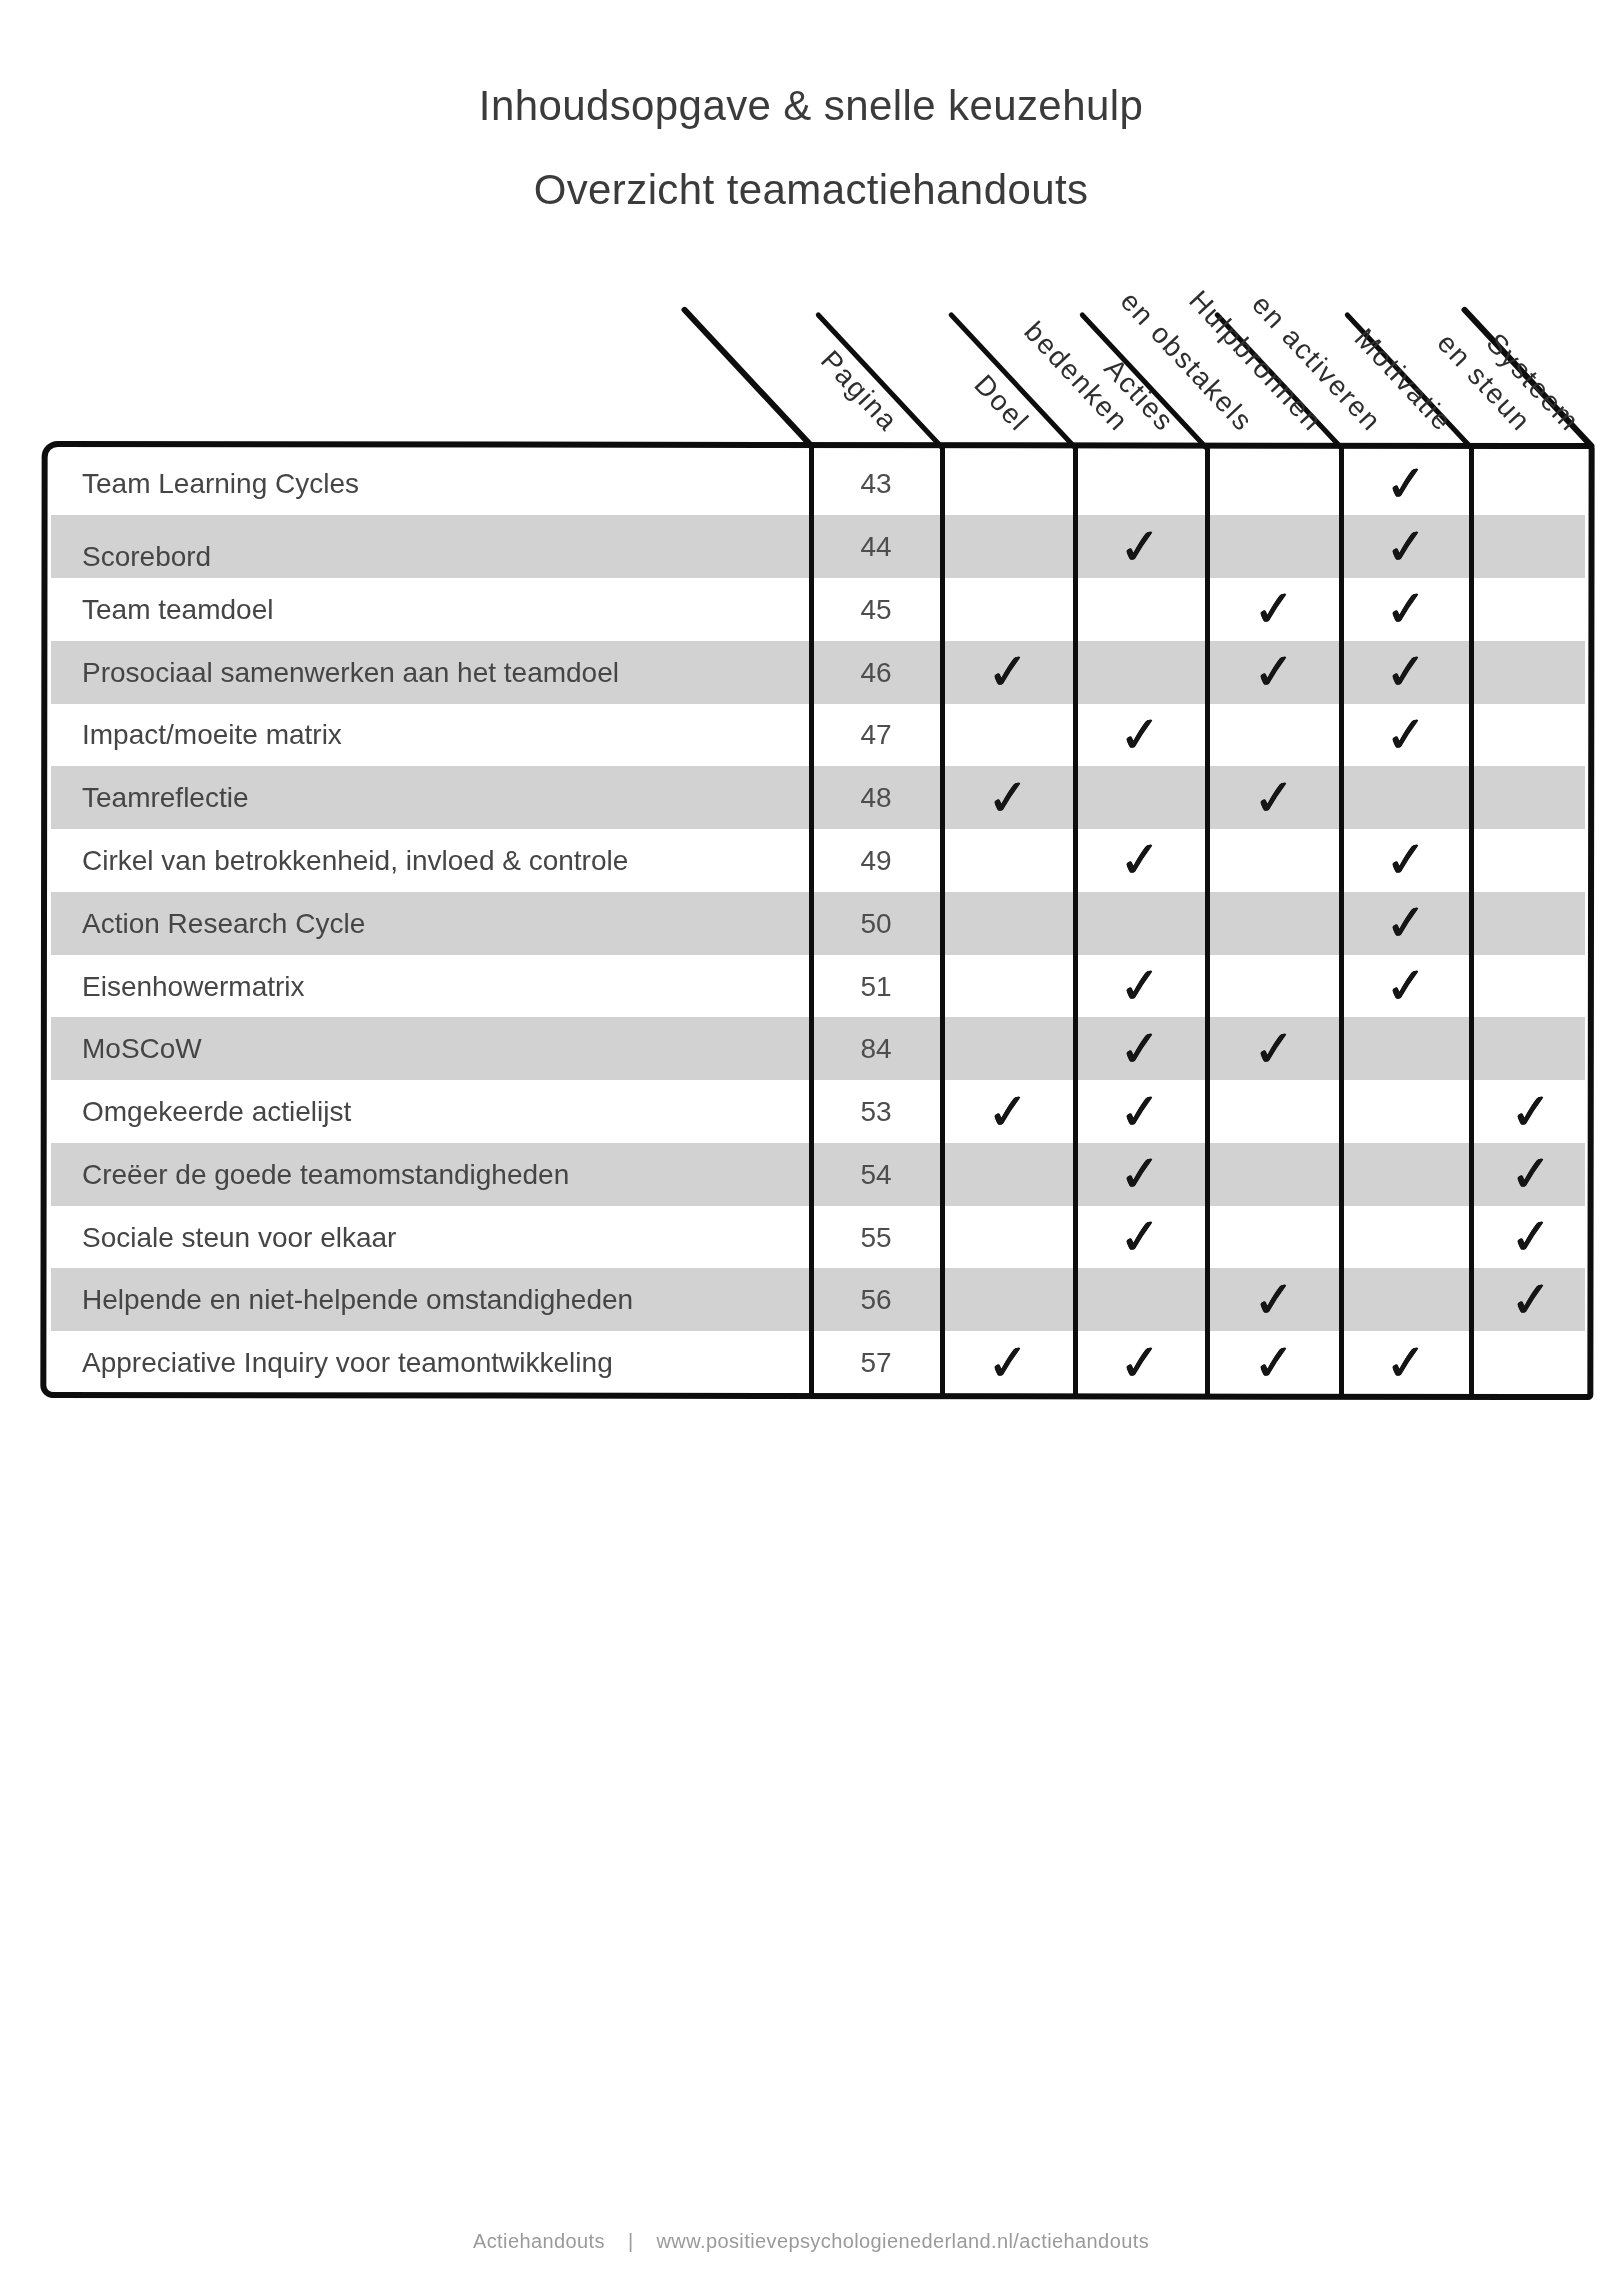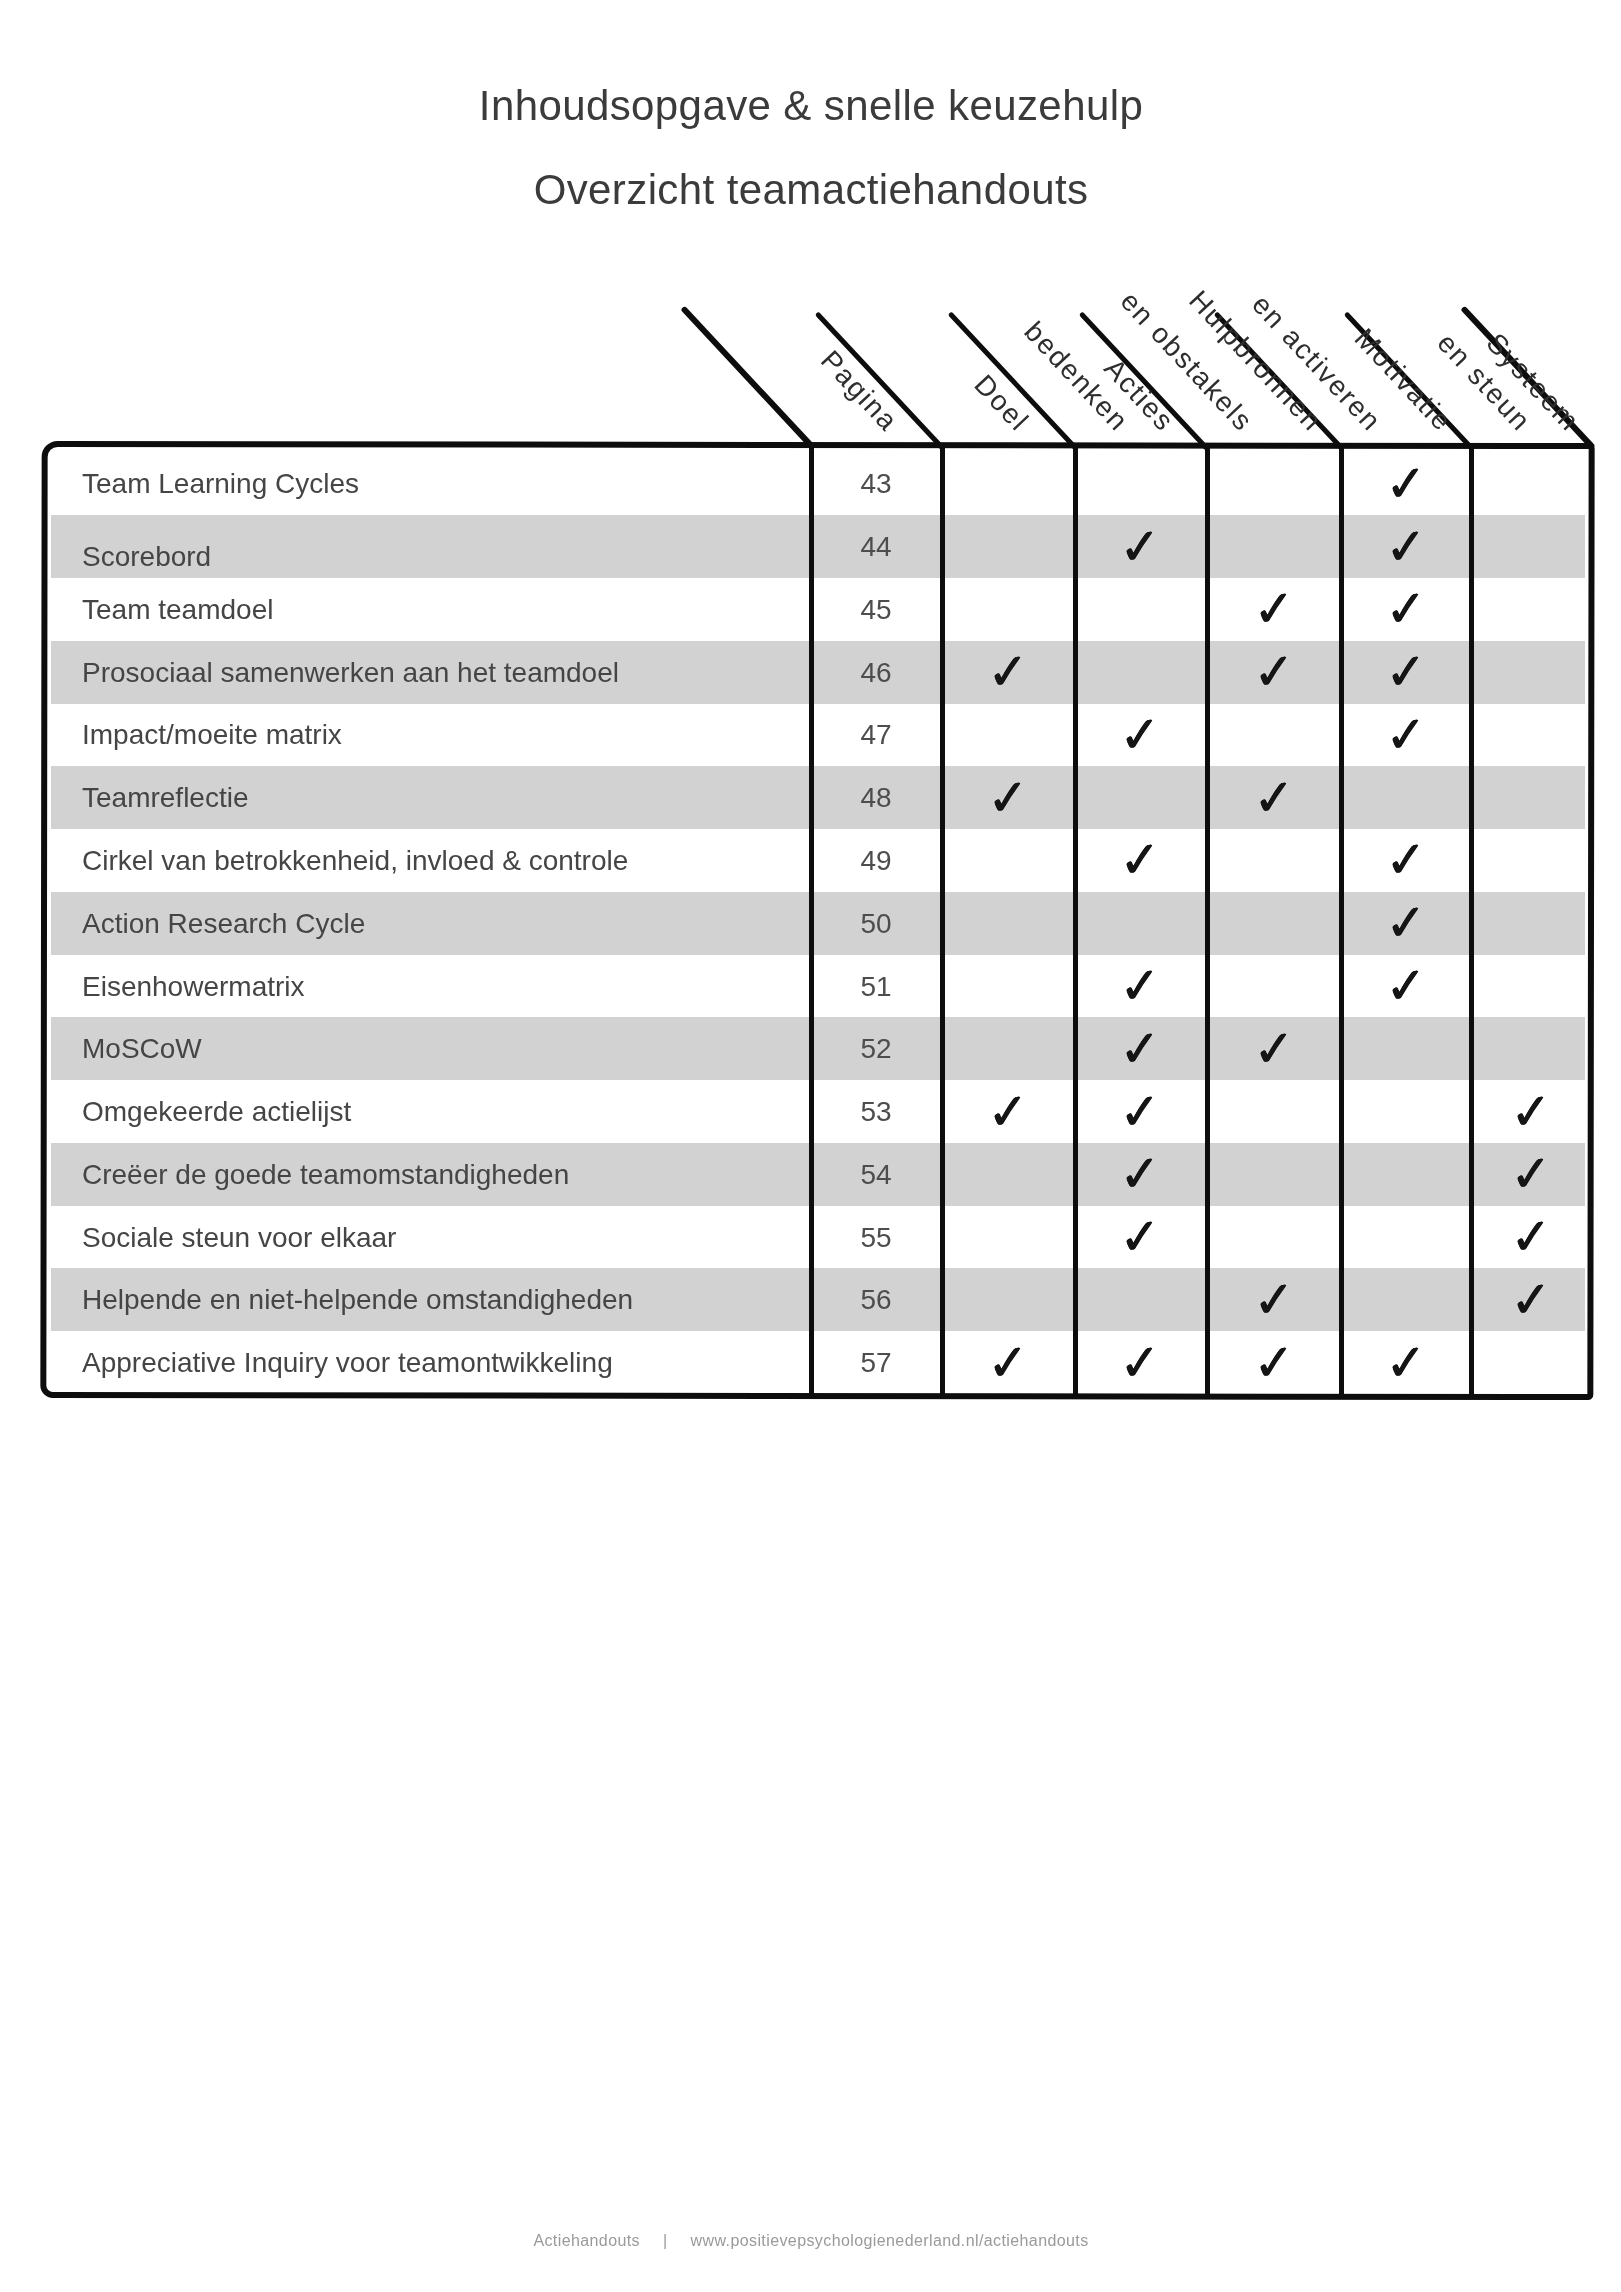--- a/index.html
+++ b/index.html
@@ -73,21 +73,21 @@
     position:absolute;width:0;height:54px;line-height:54px;
     font-family:"DejaVu Sans", sans-serif;
     font-size:50px;font-weight:bold;color:#151515;
     text-shadow:0.5px 0 0 #151515,-0.3px 0 0 #151515;
   }
   .check span{display:inline-block;transform:translateX(-50%) rotate(-3deg);}
 
   #footer{
     position:absolute;left:0;right:0;top:2223px;
     text-align:center;color:#9a9a9a;
-    font-size:16px;letter-spacing:0.4px;line-height:36px;
+    font-size:20px;letter-spacing:0.4px;line-height:36px;
   }
   #footer .sep{padding:0 23px;}
 </style>
 </head>
 <body>
 
 <div id="page">
   <div id="title-line2" class="title">Overzicht teamactiehandouts</div>
   <div id="title-line1" class="title">Inhoudsopgave &amp; snelle keuzehulp</div>
 
@@ -185,21 +185,21 @@
       <div class="check" style="top: 833px; left: 1140px;"><span>✓</span></div>
       <div class="check" style="top: 833px; left: 1406px;"><span>✓</span></div>
       <div class="row-label" style="top: 892px;">Action Research Cycle</div>
       <div class="row-page" style="top: 892px; left: 876px;"><span>50</span></div>
       <div class="check" style="top: 896px; left: 1406px;"><span>✓</span></div>
       <div class="row-label" style="top: 955px;">Eisenhowermatrix</div>
       <div class="row-page" style="top: 955px; left: 876px;"><span>51</span></div>
       <div class="check" style="top: 959px; left: 1140px;"><span>✓</span></div>
       <div class="check" style="top: 959px; left: 1406px;"><span>✓</span></div>
       <div class="row-label" style="top: 1017px;">MoSCoW</div>
-      <div class="row-page" style="top: 1017px; left: 876px;"><span>52</span></div>
+      <div class="row-page" style="top: 1017px; left: 876px;"><span>84</span></div>
       <div class="check" style="top: 1022px; left: 1140px;"><span>✓</span></div>
       <div class="check" style="top: 1022px; left: 1274px;"><span>✓</span></div>
       <div class="row-label" style="top: 1080px;">Omgekeerde actielijst</div>
       <div class="row-page" style="top: 1080px; left: 876px;"><span>53</span></div>
       <div class="check" style="top: 1085px; left: 1008px;"><span>✓</span></div>
       <div class="check" style="top: 1085px; left: 1140px;"><span>✓</span></div>
       <div class="check" style="top: 1085px; left: 1531px;"><span>✓</span></div>
       <div class="row-label" style="top: 1143px;">Creëer de goede teamomstandigheden</div>
       <div class="row-page" style="top: 1143px; left: 876px;"><span>54</span></div>
       <div class="check" style="top: 1147px; left: 1140px;"><span>✓</span></div>

